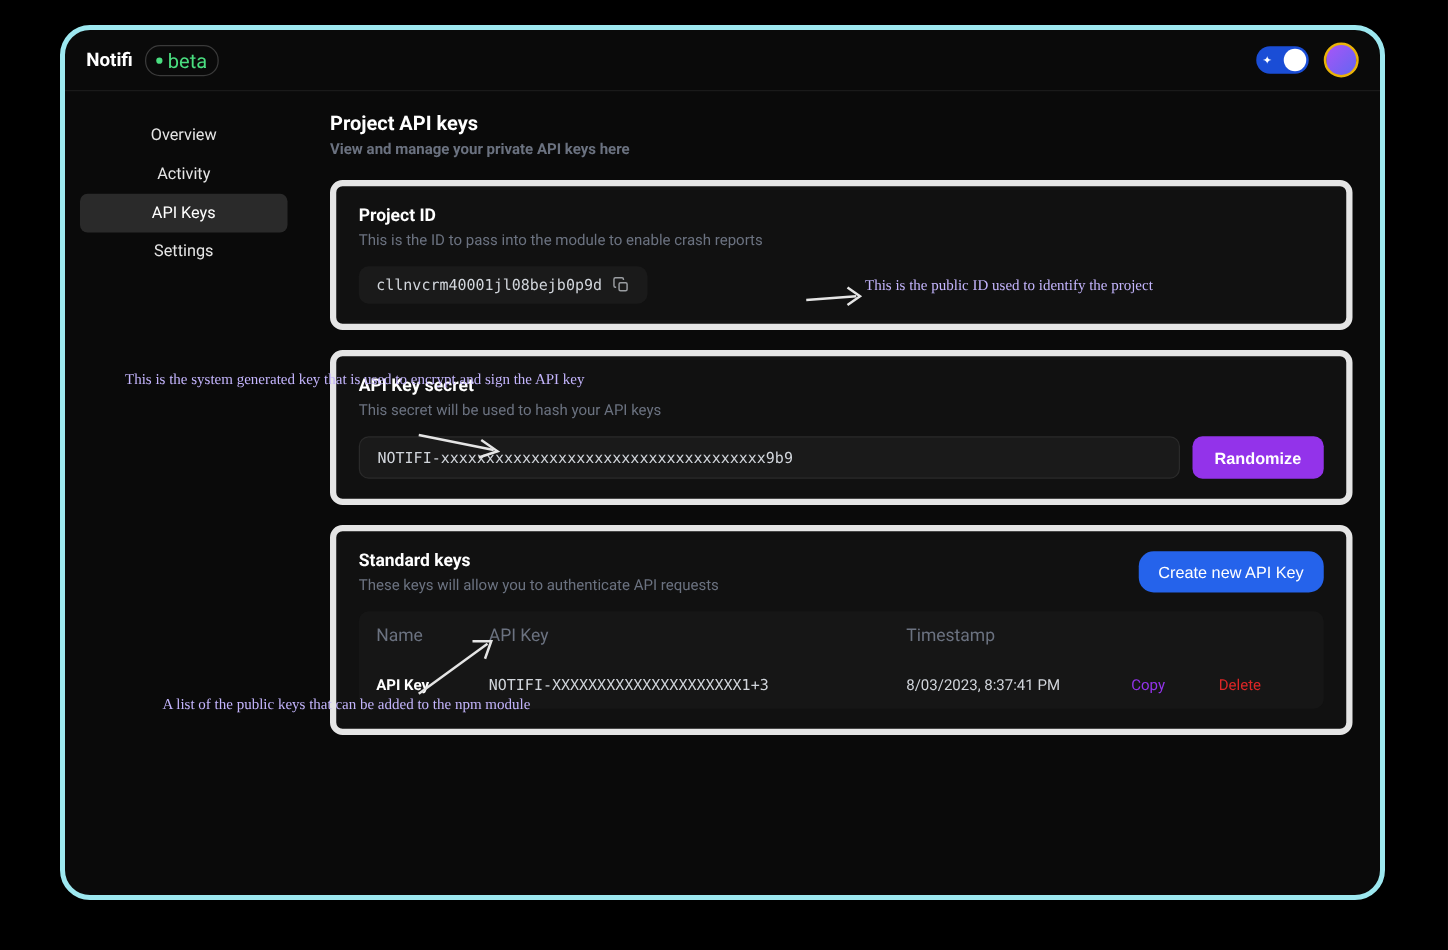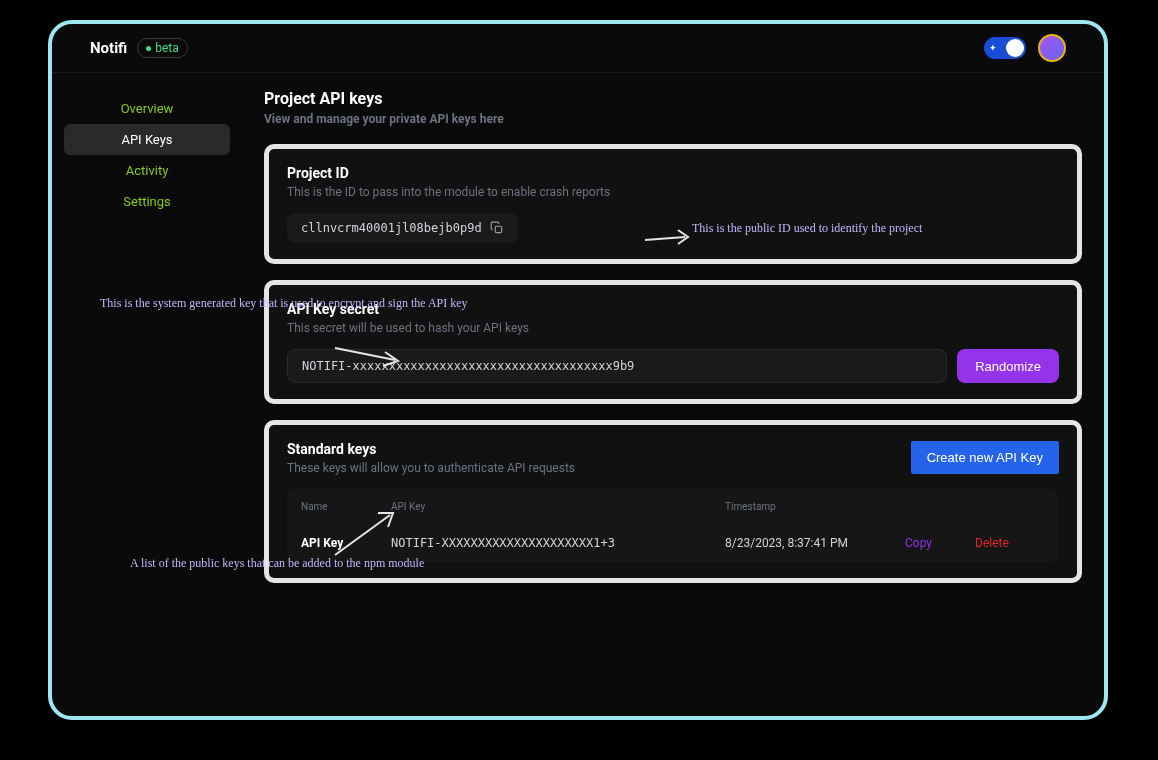--- a/index.html
+++ b/index.html
@@ -26,21 +26,21 @@
       background: #0a0a0a;
       border: 4px solid #9de8f0;
       border-radius: 24px;
       overflow: hidden;
     }
     
     .header {
       display: flex;
       align-items: center;
       justify-content: space-between;
-      padding: 10px 38px;
+      padding: 10px 17px;
       border-bottom: 1px solid #1a1a1a;
     }
     
     .header-left {
       display: flex;
       align-items: center;
       gap: 10px;
     }
     
     .brand {
@@ -49,21 +49,21 @@
       font-weight: 700;
     }
     
     .beta-badge {
       display: inline-flex;
       align-items: center;
       gap: 4px;
       border: 1px solid #3a3a3a;
       border-radius: 12px;
       padding: 2px 8px;
-      font-size: 12px;
+      font-size: 16px;
       color: #4ade80;
     }
     
     .beta-dot {
       width: 5px;
       height: 5px;
       background: #4ade80;
       border-radius: 50%;
     }
     
@@ -113,21 +113,21 @@
     }
     
     .sidebar {
       width: 190px;
       padding: 20px 12px;
     }
     
     .sidebar-item {
       padding: 8px 0;
       text-align: center;
-      color: #84cc16;
+      color: #e5e5e5;
       font-size: 13px;
       cursor: pointer;
       border-radius: 6px;
     }
     
     .sidebar-item.active {
       background: #2a2a2a;
       color: #fff;
     }
     
@@ -207,55 +207,55 @@
       color: #d1d5db;
     }
     
     .randomize-btn {
       background: #9333ea;
       color: #fff;
       border: none;
       border-radius: 8px;
       padding: 0 18px;
       font-size: 13px;
-      font-weight: 400;
+      font-weight: 700;
       cursor: pointer;
       text-align: right;
     }
     
     .standard-header {
       display: flex;
       justify-content: space-between;
       align-items: flex-start;
       margin-bottom: 14px;
     }
     
     .create-btn {
       background: #2563eb;
       color: #fff;
       border: none;
-      border-radius: 2px;
+      border-radius: 12px;
       padding: 9px 16px;
       font-size: 13px;
       font-weight: 500;
       cursor: pointer;
     }
     
     .table {
       background: #161616;
       border-radius: 8px;
       padding: 0;
     }
     
     .table-header {
       display: grid;
       grid-template-columns: 90px 1fr 180px 70px 70px;
       padding: 12px 14px;
       color: #6b7280;
-      font-size: 10px;
+      font-size: 14px;
     }
     
     .table-row {
       display: grid;
       grid-template-columns: 90px 1fr 180px 70px 70px;
       padding: 12px 14px;
       color: #d1d5db;
       font-size: 12px;
       align-items: center;
     }
@@ -316,25 +316,25 @@
       <div class="avatar"></div>
     </div>
   </div>
 
   <div class="content">
 
     <div class="sidebar">
       <div class="sidebar-item">
         <span>Overview</span>
       </div>
+      <div class="sidebar-item">
+        <span>Activity</span>
+      </div>
       <div class="sidebar-item active">
         <span>API Keys</span>
-      </div>
-      <div class="sidebar-item">
-        <span>Activity</span>
       </div>
       <div class="sidebar-item">
         <span>Settings</span>
       </div>
     </div>
 
     <div class="main">
       <h1 class="page-title">Project API keys</h1>
       <p class="page-subtitle">View and manage your private API keys here</p>
 
@@ -371,21 +371,21 @@
           <div class="table-header">
             <span>Name</span>
             <span>API Key</span>
             <span>Timestamp</span>
             <span></span>
             <span></span>
           </div>
           <div class="table-row">
             <span class="row-name">API Key</span>
             <span class="row-key">NOTIFI-XXXXXXXXXXXXXXXXXXXXX1+3</span>
-            <span>8/23/2023, 8:37:41 PM</span>
+            <span>8/03/2023, 8:37:41 PM</span>
             <span class="copy-action">Copy</span>
             <span class="delete-action">Delete</span>
           </div>
         </div>
       </div>
 
     </div>
 
   </div>
 

